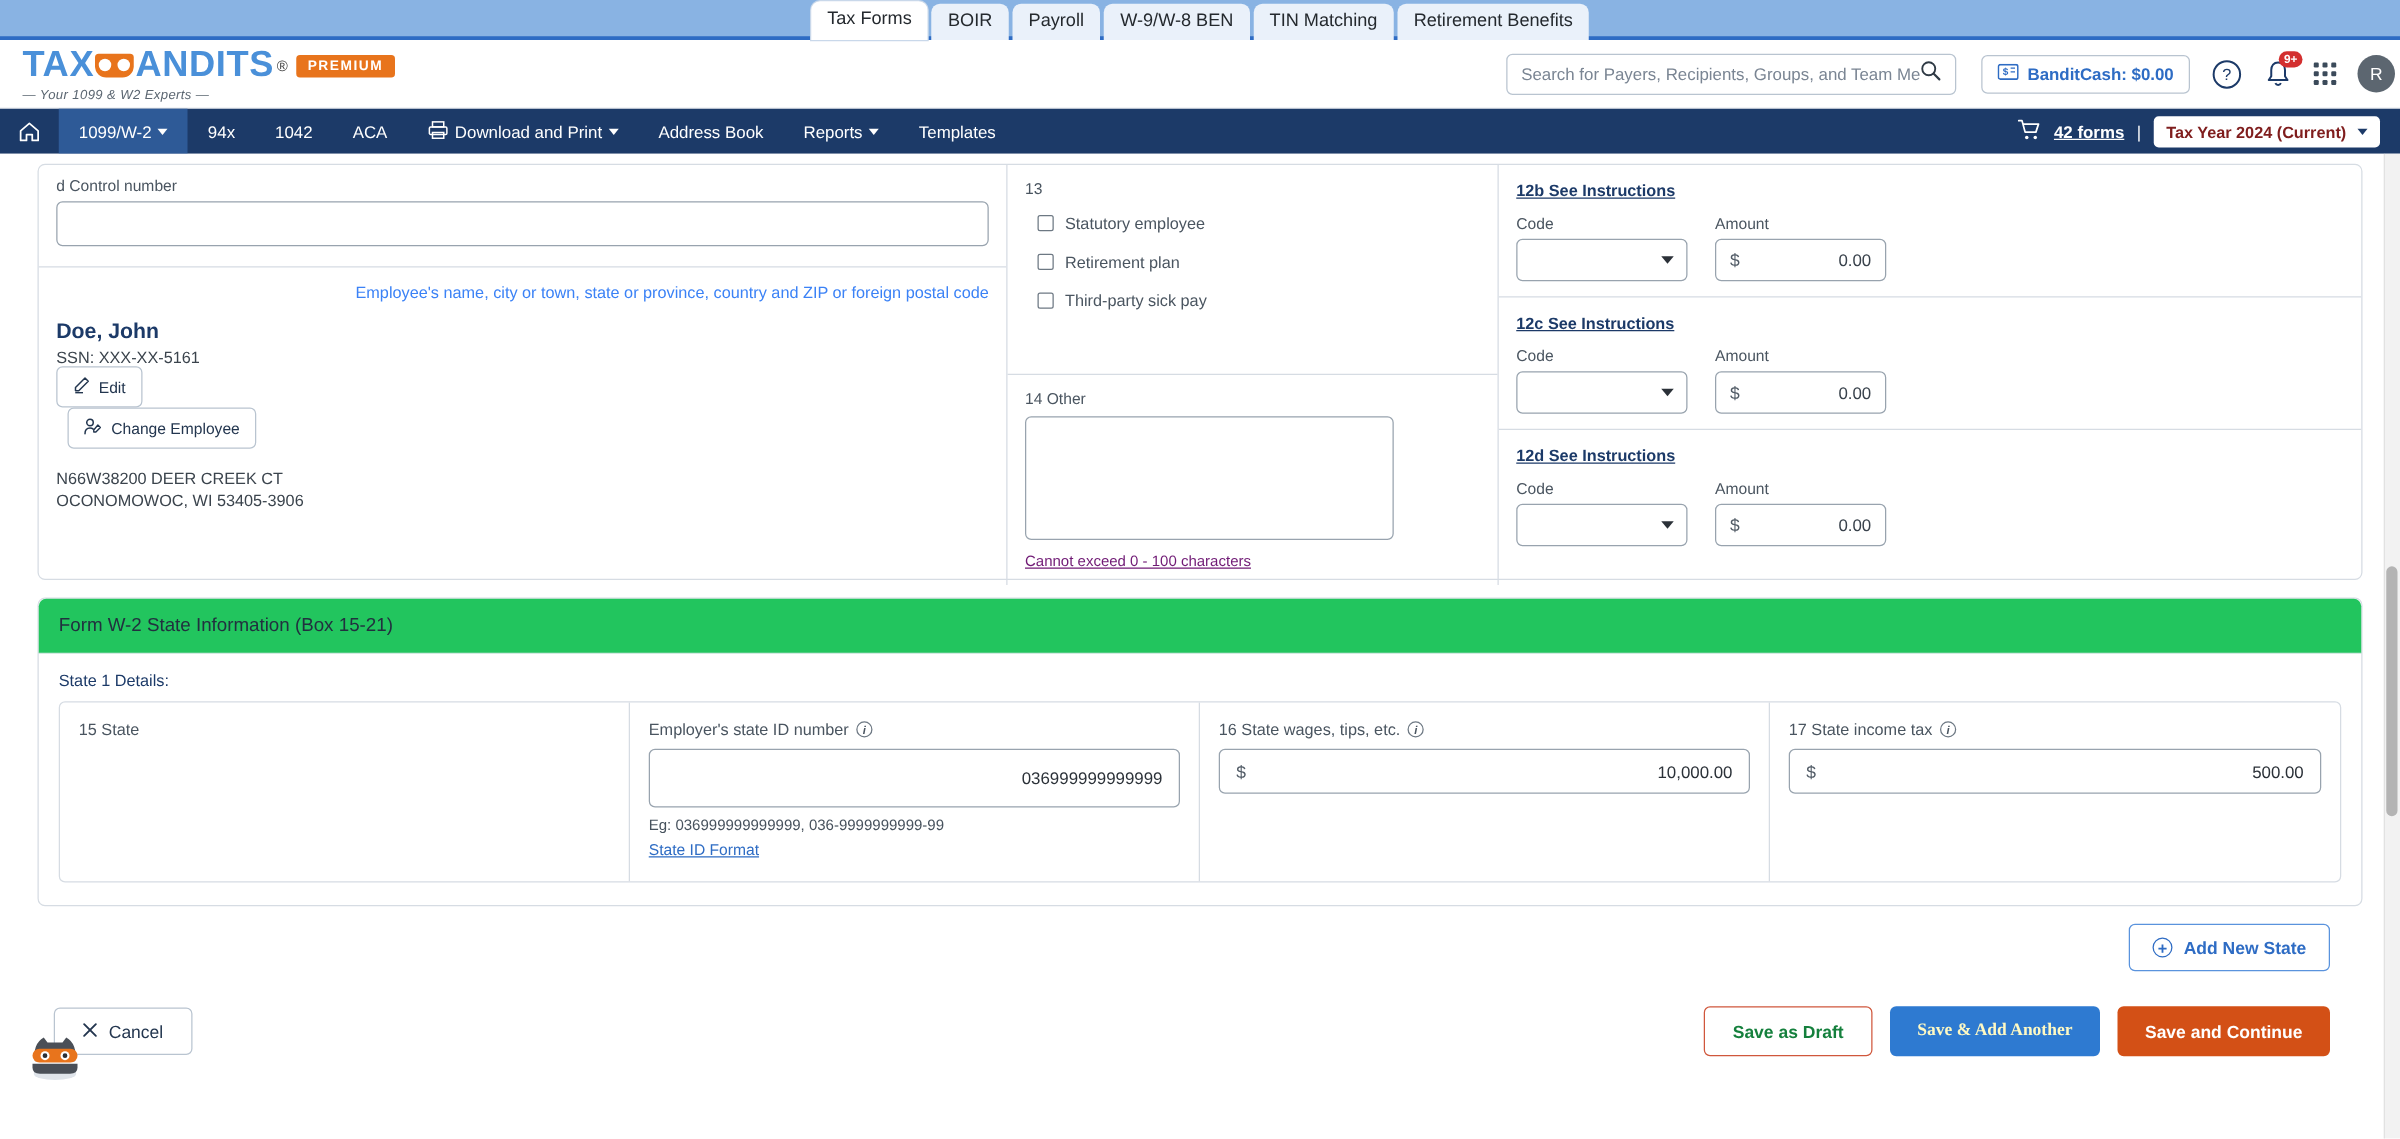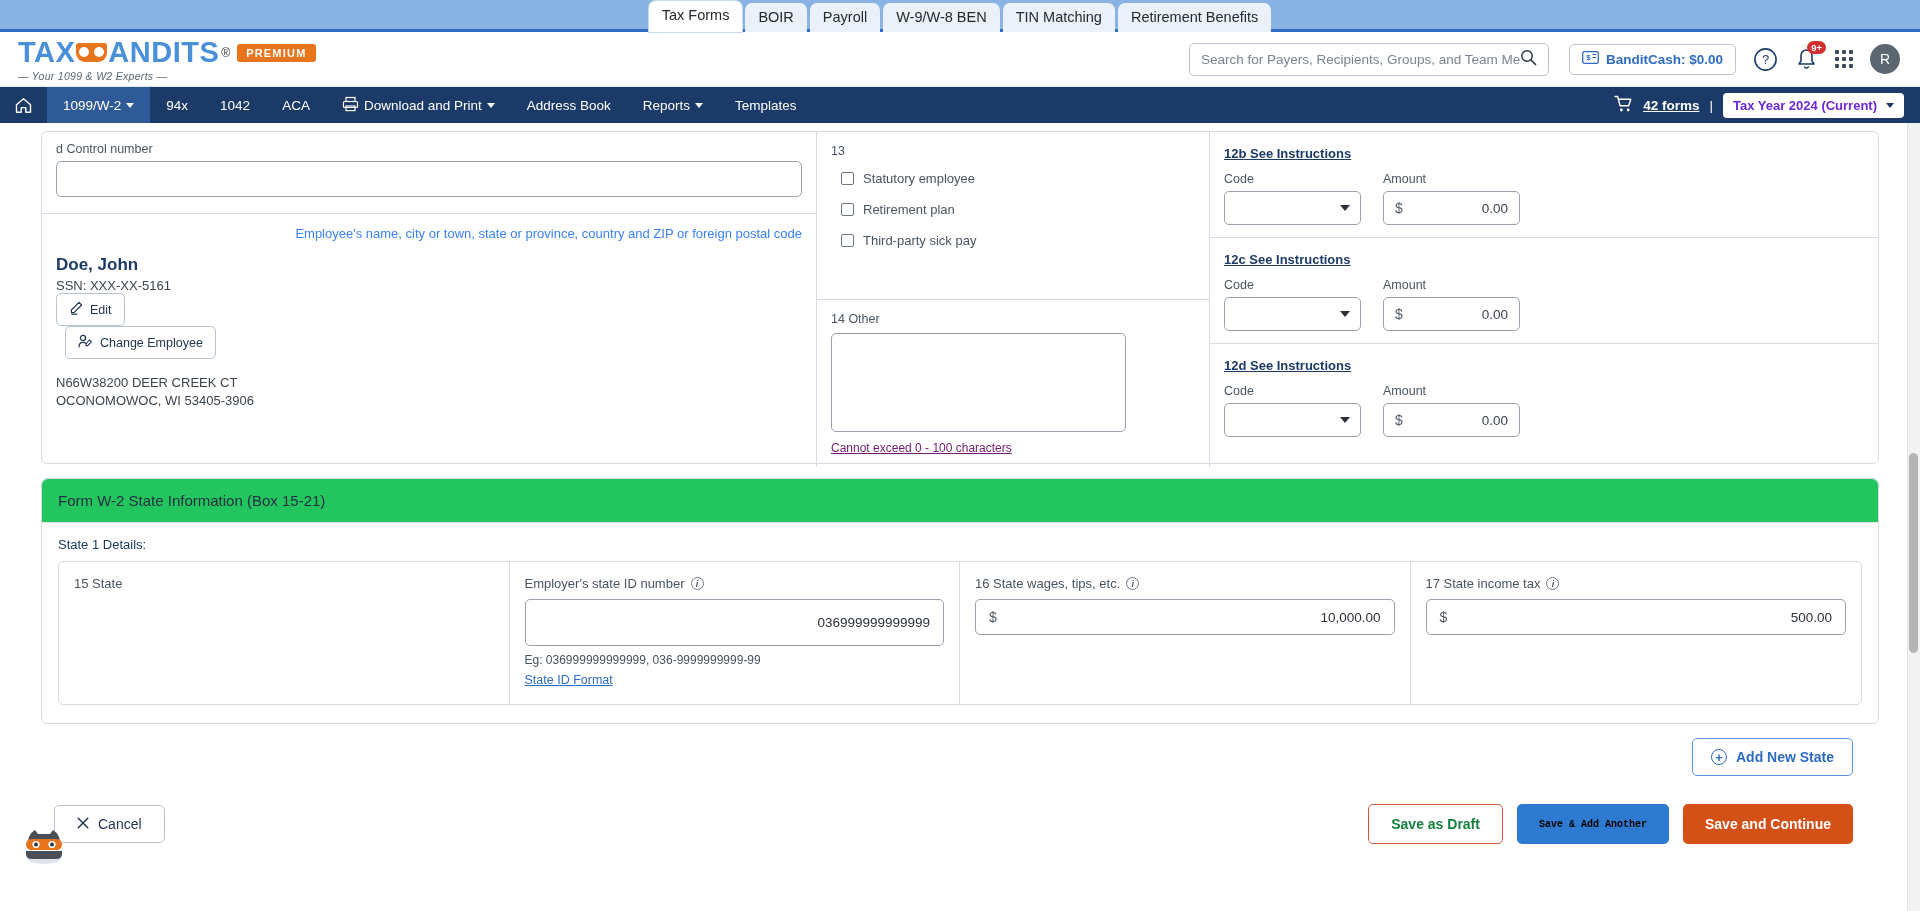--- a/index.html
+++ b/index.html
@@ -44,21 +44,21 @@
     padding-bottom: 8px;
     box-shadow: 0 0 0 1px #c9d8ea;
   }
 
   
   .header {
     height: 55px;
     background: #ffffff;
     display: flex;
     align-items: center;
-    padding: 0 20px 0 18px;
+    padding: 0 4px 0 18px;
     border-bottom: 1px solid #e5e9ee;
   }
   .logo-wrap { display:flex; align-items:center; gap:5px; }
   .logo-block { display:flex; flex-direction:column; }
   .logo-main { display:flex; align-items:center; }
   .logo-text {
     font-size: 29px; font-weight: 700; letter-spacing: .5px;
     color: #4a90d9; font-family:"Liberation Sans", sans-serif;
     display:flex; align-items:center;
   }
@@ -118,31 +118,31 @@
   }
   .nav-item {
     display:flex; align-items:center; gap:5px; padding: 0 16px;
     cursor:pointer; white-space:nowrap;
   }
   .nav-item.home { padding: 0 14px; }
   .nav-item.active { background:#2e5a97; }
   .nav-right { margin-left:auto; display:flex; align-items:center; gap:10px; padding-right:16px; }
   .forms-link { text-decoration:underline; font-weight:600; cursor:pointer; }
   .year-select {
-    background:#fff; color:#6d28d9; font-size:13px; font-weight:600;
+    background:#fff; color:#7f1d1d; font-size:13px; font-weight:600;
     border-radius:4px; padding:5px 10px; display:flex; align-items:center; gap:9px;
     cursor:pointer; white-space:nowrap;
   }
   .caret { width:0;height:0;border-left:4px solid transparent;border-right:4px solid transparent; }
   .caret.dn-w { border-top:5px solid #fff; }
   .caret.dn-b { border-top:5px solid #1c3a68; }
 
   
   .page { position:relative; height: calc(911px - 32px - 55px - 36px); background:#fff; overflow:hidden; }
-  .content { padding: 0 41px; }
+  .content { padding: 0 30px; }
 
   
   .form-card {
     border:1px solid #d6dce3; border-radius:6px; margin-top: 8px;
     display:grid; grid-template-columns: 775px 393px 1fr;
     height: 333px;
   }
   .col-left  { border-right:1px solid #d6dce3; padding: 0; }
   .col-mid   { border-right:1px solid #d6dce3; }
   .col-right { }
@@ -262,23 +262,23 @@
     display:inline-flex; align-items:center; gap:9px; cursor:pointer;
     font-family:"Liberation Sans", sans-serif;
   }
   .foot-right { margin-left:auto; display:flex; gap:14px; }
   .btn-draft {
     border:1px solid #d0573c; border-radius:5px; background:#fff; color:#15803d;
     font-size:14px; font-weight:600; padding: 11px 22px; cursor:pointer;
     font-family:"Liberation Sans", sans-serif;
   }
   .btn-blue {
-    border:none; border-radius:5px; background:#2e7ad1; color:#000000;
-    font-size:10px; font-weight:600; padding: 12px 22px; cursor:pointer;
-    font-family:Liberation Mono, monospace;
+    border:none; border-radius:5px; background:#2e7ad1; color:#fef9c3;
+    font-size:14px; font-weight:600; padding: 12px 22px; cursor:pointer;
+    font-family:Liberation Serif, serif;
   }
   .btn-orange {
     border:none; border-radius:5px; background:#d35016; color:#fff;
     font-size:14px; font-weight:600; padding: 12px 22px; cursor:pointer;
     font-family:"Liberation Sans", sans-serif;
   }
 
   .mascot {
     position:absolute; left:18px; bottom:46px;
     width:52px;height:44px; cursor:pointer;

